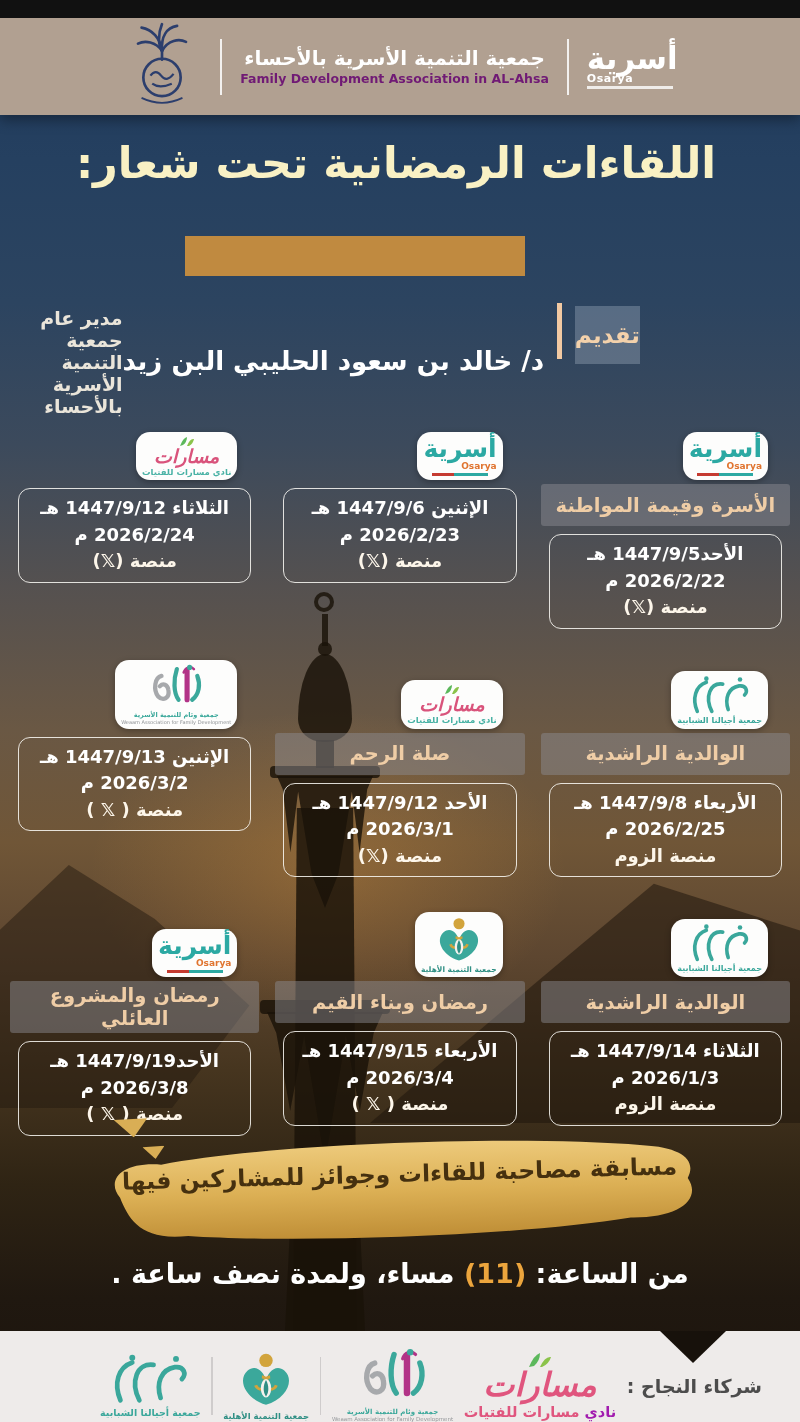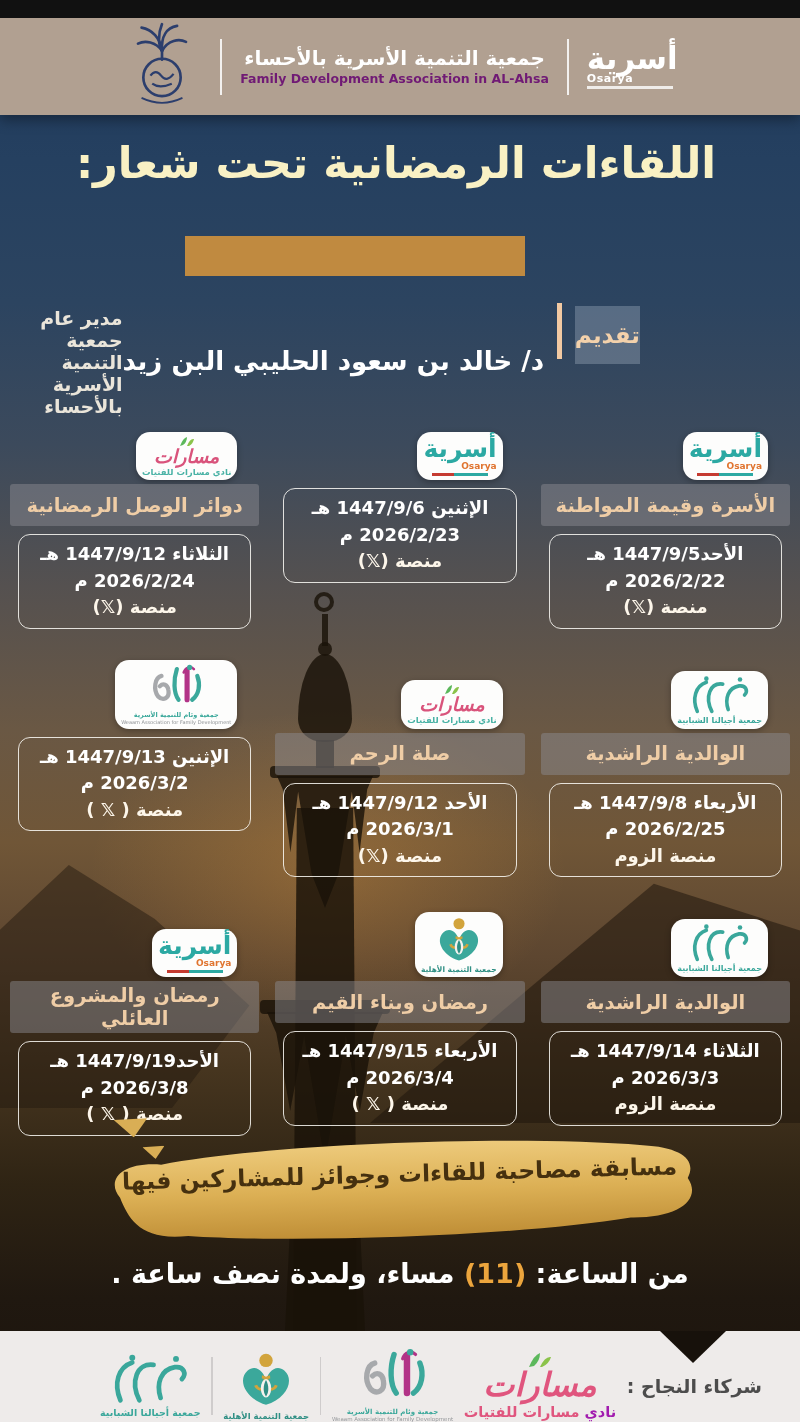--- a/index.html
+++ b/index.html
@@ -215,24 +215,20 @@
       <div class="logo-slot">
           <div class="logo lg-masarat">
         <svg width="16" height="11">
               <path d="M1 10 Q4 2 8 1 Q8 6 4 9 Z" fill="#5cb85c"></path>
               <path d="M8 10 Q11 2 15 3 Q14 8 10 10 Z" fill="#8bc34a"></path>
             </svg>
         <div class="ms-w">مسارات</div>
         <div class="ms-c">نادي مسارات للفتيات</div>
       </div>
         </div>
-      <div class="band">
-        <div class="t1">دوائر الوصل الرمضانية</div>
-        <div class="t2"></div>
-      </div>
       <div class="details">
         <div class="dl">الثلاثاء 1447/9/12 هـ</div>
         <div class="dl">2026/2/24 م</div>
         <div class="dl plat">منصة (𝕏)</div>
       </div>
     </div>
 
     <div class="card tall">
       <div class="logo-slot">
           <div class="logo">
@@ -319,21 +315,21 @@
         </svg>
         <div class="aj-cap">جمعية أجيالنا الشبابية</div>
       </div>
         </div>
       <div class="band">
         <div class="t1">الوالدية الراشدية</div>
         <div class="t2"></div>
       </div>
       <div class="details">
         <div class="dl">الثلاثاء 1447/9/14 هـ</div>
-        <div class="dl">2026/3/3 م</div>
+        <div class="dl">2026/1/3 م</div>
         <div class="dl plat">منصة الزوم</div>
       </div>
     </div>
 
     <div class="card tall">
       <div class="logo-slot">
           <div class="logo">
         <svg viewBox="0 0 64 56" width="56" height="48">
           <circle cx="32" cy="9" r="6.5" fill="#d2a43c"></circle>
           <path d="M32 52 C12 46 4 28 14 19 C22 12 31 20 32 30 C33 20 42 12 50 19 C60 28 52 46 32 52 Z" fill="#3ba89b"></path>

